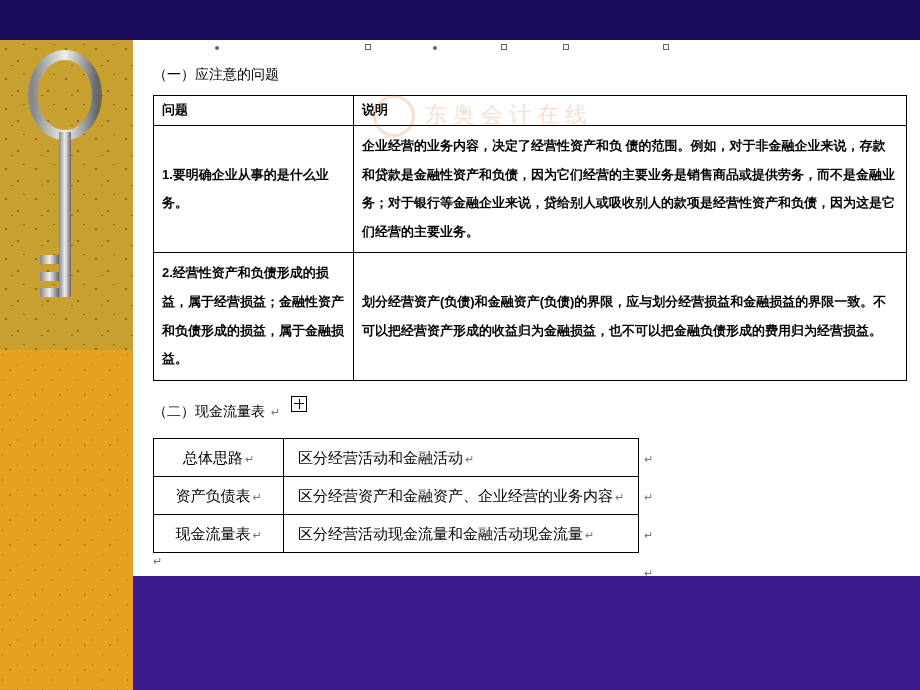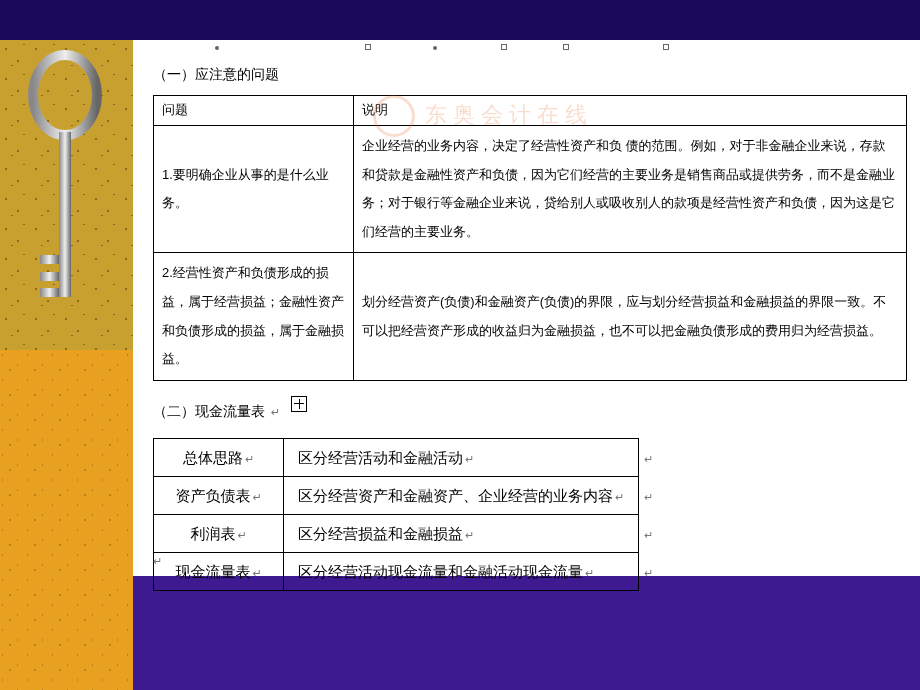--- a/index.html
+++ b/index.html
@@ -88,21 +88,21 @@
     table.t1 {
       width: 100%;
       border-collapse: collapse;
       margin-bottom: 18px;
     }
     table.t1 th, table.t1 td {
       border: 1px solid #000;
       padding: 6px 8px;
       text-align: left;
       vertical-align: middle;
-      font-weight: normal;
+      font-weight: bold;
       line-height: 2.2;
     }
     table.t1 th { padding: 4px 8px; line-height: 1.6; }
     table.t1 .col1 { width: 200px; }
 
     .section2 { position: relative; }
     .move-handle {
       position: absolute;
       top: -3px; left: 138px;
       width: 16px; height: 16px;
@@ -219,24 +219,20 @@
           <tbody>
               <tr>
             <td class="c1"><span>总体思路</span><span class="ret">↵</span></td>
             <td><span>区分经营活动和金融活动</span><span class="ret">↵</span></td>
           </tr>
           <tr>
             <td class="c1"><span>资产负债表</span><span class="ret">↵</span></td>
             <td><span>区分经营资产和金融资产、企业经营的业务内容</span><span class="ret">↵</span></td>
           </tr>
           <tr>
-            <td class="c1"><span>利润表</span><span class="ret">↵</span></td>
-            <td><span>区分经营损益和金融损益</span><span class="ret">↵</span></td>
-          </tr>
-          <tr>
             <td class="c1"><span>现金流量表</span><span class="ret">↵</span></td>
             <td><span>区分经营活动现金流量和金融活动现金流量</span><span class="ret">↵</span></td>
           </tr>
         </tbody>
           </table>
         <span class="row-ret" style="top:12px">↵</span>
         <span class="row-ret" style="top:50px">↵</span>
         <span class="row-ret" style="top:88px">↵</span>
         <span class="row-ret" style="top:126px">↵</span>
       </div>

